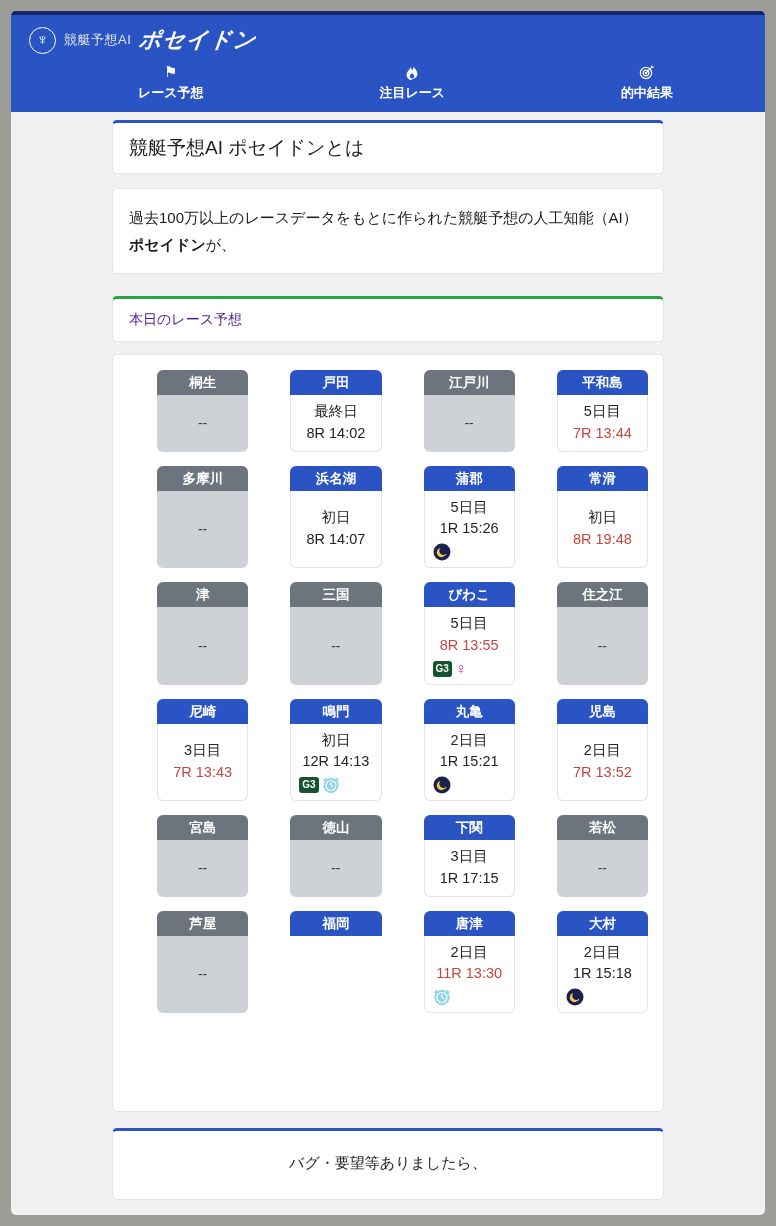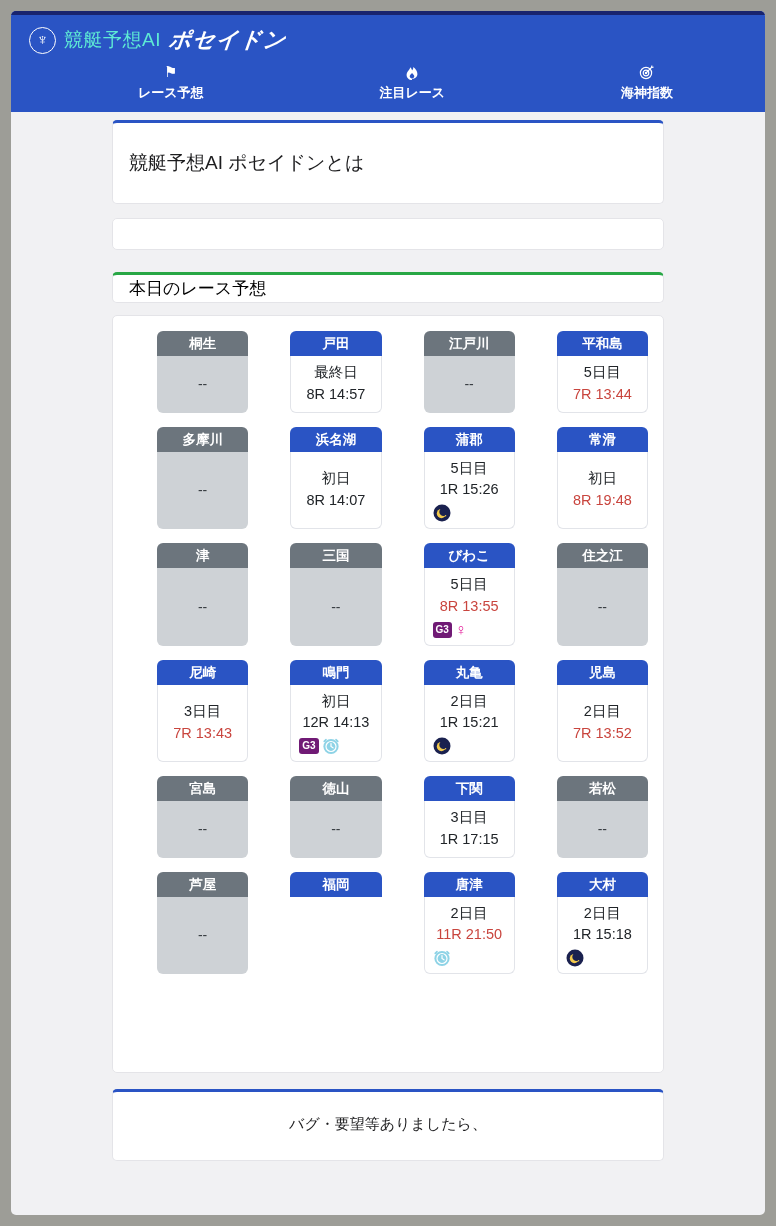--- a/index.html
+++ b/index.html
@@ -17,51 +17,51 @@
   }
   *{box-sizing:border-box;}
   body{margin:0;background:var(--frame);font-family:"Liberation Sans","DejaVu Sans",sans-serif;}
   .page{margin:11px;background:var(--page-bg);border-radius:5px;overflow:hidden;min-height:1204px;display:flex;flex-direction:column;}
 
   
   .site-header{background:var(--header-blue);border-top:4px solid var(--navy-edge);padding:6px 0 10px;}
   .logo-row{display:flex;align-items:center;gap:8px;padding:4px 18px 8px;}
   .logo-mark{width:27px;height:27px;border:1.6px solid #fff;border-radius:50%;color:#fff;
     display:inline-flex;align-items:center;justify-content:center;font-size:16px;line-height:1;}
-  .site-prefix{color:#5eead4;font-size:19px;letter-spacing:.5px;}
+  .site-prefix{color:#e5e5e5;font-size:13px;letter-spacing:.5px;}
   .site-name{color:#fff;font-size:22px;font-weight:800;font-style:italic;letter-spacing:1px;transform:skewX(-6deg);}
   .nav-row{display:flex;justify-content:space-between;max-width:690px;margin:0 auto;padding:0 60px 0 95px;}
   .nav-item{display:flex;flex-direction:column;align-items:center;gap:4px;color:#fff;font-size:13px;font-weight:600;cursor:pointer;}
   .nav-icon{height:17px;display:flex;align-items:center;justify-content:center;color:#fff;font-size:15px;line-height:1;}
 
   
   .main{width:552px;margin:0 auto;padding-top:8px;flex:1;}
   .card{background:#fff;border:1px solid var(--card-border);border-radius:5px;}
   .top-blue{border-top:3px solid var(--header-blue);}
   .top-green{border-top:3px solid var(--green);}
-  .title-card{padding:27px 16px;font-size:19px;color:#1d1d1f;margin-bottom:14px;}
+  .title-card{padding:12px 16px;font-size:19px;color:#1d1d1f;margin-bottom:14px;}
   .desc-card{padding:15px 16px;font-size:15px;line-height:1.8;color:#1d1d1f;margin-bottom:22px;}
   .desc-card b{font-weight:700;}
-  .section-title-card{padding:2px 16px;font-size:17px;color:#000000;margin-bottom:12px;}
+  .section-title-card{padding:12px 16px;font-size:14px;color:#4c1d95;margin-bottom:12px;}
   .grid-card{padding:15px 15px 98px;margin-bottom:16px;}
   .venue-grid{display:grid;grid-template-columns:repeat(4,1fr);gap:14px 13px;}
 
   
   .venue{display:flex;flex-direction:column;border-radius:6px;min-height:72px;padding-left:29px;}
   .vh{height:25px;line-height:25px;text-align:center;color:#fff;font-size:13.5px;font-weight:600;
       border-radius:6px 6px 0 0;overflow:hidden;white-space:nowrap;}
   .venue.active .vh{background:var(--header-blue);}
   .venue.inactive .vh{background:var(--inactive-head);}
   .vb{flex:1;display:flex;flex-direction:column;justify-content:center;align-items:center;padding:6px 4px;border-radius:0 0 6px 6px;}
   .venue.active .vb{background:#fff;border:1px solid #e2e4e9;border-top:none;}
   .venue.inactive .vb{background:var(--inactive-body);color:#3a3f44;font-size:14px;}
   .day,.time{font-size:14.5px;line-height:1.5;color:#212529;text-align:center;}
   .time.red{color:var(--red);}
   .icons{align-self:flex-start;display:flex;gap:3px;margin:3px 0 0 4px;align-items:center;height:18px;}
-  .badge-g3{background:#701a75;color:#fff;font-size:10px;font-weight:700;border-radius:3px;
+  .badge-g3{background:#14532d;color:#fff;font-size:10px;font-weight:700;border-radius:3px;
       padding:3px 3px;line-height:1;display:inline-flex;align-items:center;}
   .badge-night,.badge-morning{width:18px;height:18px;display:inline-flex;}
   .badge-women{color:#e3219b;font-size:16px;font-weight:700;line-height:1;display:inline-flex;}
 
   
   .info-card{margin-bottom:12px;padding:18px 16px 22px;text-align:center;font-size:15px;line-height:1.85;color:#1d1d1f;}
 </style>
 </head>
 <body>
 
@@ -88,52 +88,53 @@
       </div>
       <div class="nav-item">
         <span class="nav-icon">
           <svg width="16" height="16" viewBox="0 0 16 16" fill="none" stroke="#fff" stroke-width="1.2">
             <circle cx="7" cy="9" r="5.6"></circle>
               <circle cx="7" cy="9" r="2.8"></circle>
             <circle cx="7" cy="9" r="0.7" fill="#fff"></circle>
             <path d="M7 9 L12.5 3.5 M12.5 3.5 l0.4 -2 M12.5 3.5 l2 -0.4" stroke-width="1.1"></path>
           </svg>
         </span>
-        <span>海神指数</span>
+        <span>的中結果</span>
       </div>
     </nav>
   </header>
 
   <main class="main">
 
     <div class="card top-blue title-card">
       <span>競艇予想AI ポセイドンとは</span>
     </div>
 
     <div class="card desc-card">
+      <div><span>過去100万以上のレースデータをもとに作られた競艇予想の人工知能（AI）</span><b>ポセイドン</b><span>が、</span></div>
     </div>
 
     <div class="card top-green section-title-card">
       <span>本日のレース予想</span>
     </div>
 
     <div class="card grid-card">
       <div class="venue-grid">
           <div class="venue inactive">
     <div class="vh">桐生</div>
     <div class="vb">
 
       <div class="dash">--</div>
     </div>
   </div>
           <div class="venue active">
     <div class="vh">戸田</div>
     <div class="vb">
       <div class="day">最終日</div>
-      <div class="time">8R 14:57</div>
+      <div class="time">8R 14:02</div>
 
     </div>
   </div>
           <div class="venue inactive">
     <div class="vh">江戸川</div>
     <div class="vb">
 
       <div class="dash">--</div>
     </div>
   </div>
@@ -308,21 +309,21 @@
       <div class="dash">--</div>
     </div>
   </div>
           <div class="venue active">
     <div class="vh">福岡</div>
   </div>
           <div class="venue active">
     <div class="vh">唐津</div>
     <div class="vb">
       <div class="day">2日目</div>
-      <div class="time red">11R 21:50</div>
+      <div class="time red">11R 13:30</div>
       <div class="icons">
                 <span class="badge-morning">
     <svg width="18" height="18" viewBox="0 0 18 18">
       <circle cx="9" cy="9.5" r="7.6" fill="#8ed3e6"></circle>
       <path d="M4 2.6 L2.2 4.4 M14 2.6 L15.8 4.4" stroke="#8ed3e6" stroke-width="1.6" stroke-linecap="round"></path>
       <circle cx="9" cy="9.5" r="5" fill="none" stroke="#fff" stroke-width="1.2"></circle>
       <path d="M9 6.6 V9.5 L11 10.8" stroke="#fff" stroke-width="1.2" fill="none" stroke-linecap="round"></path>
     </svg>
   </span>
               </div>

